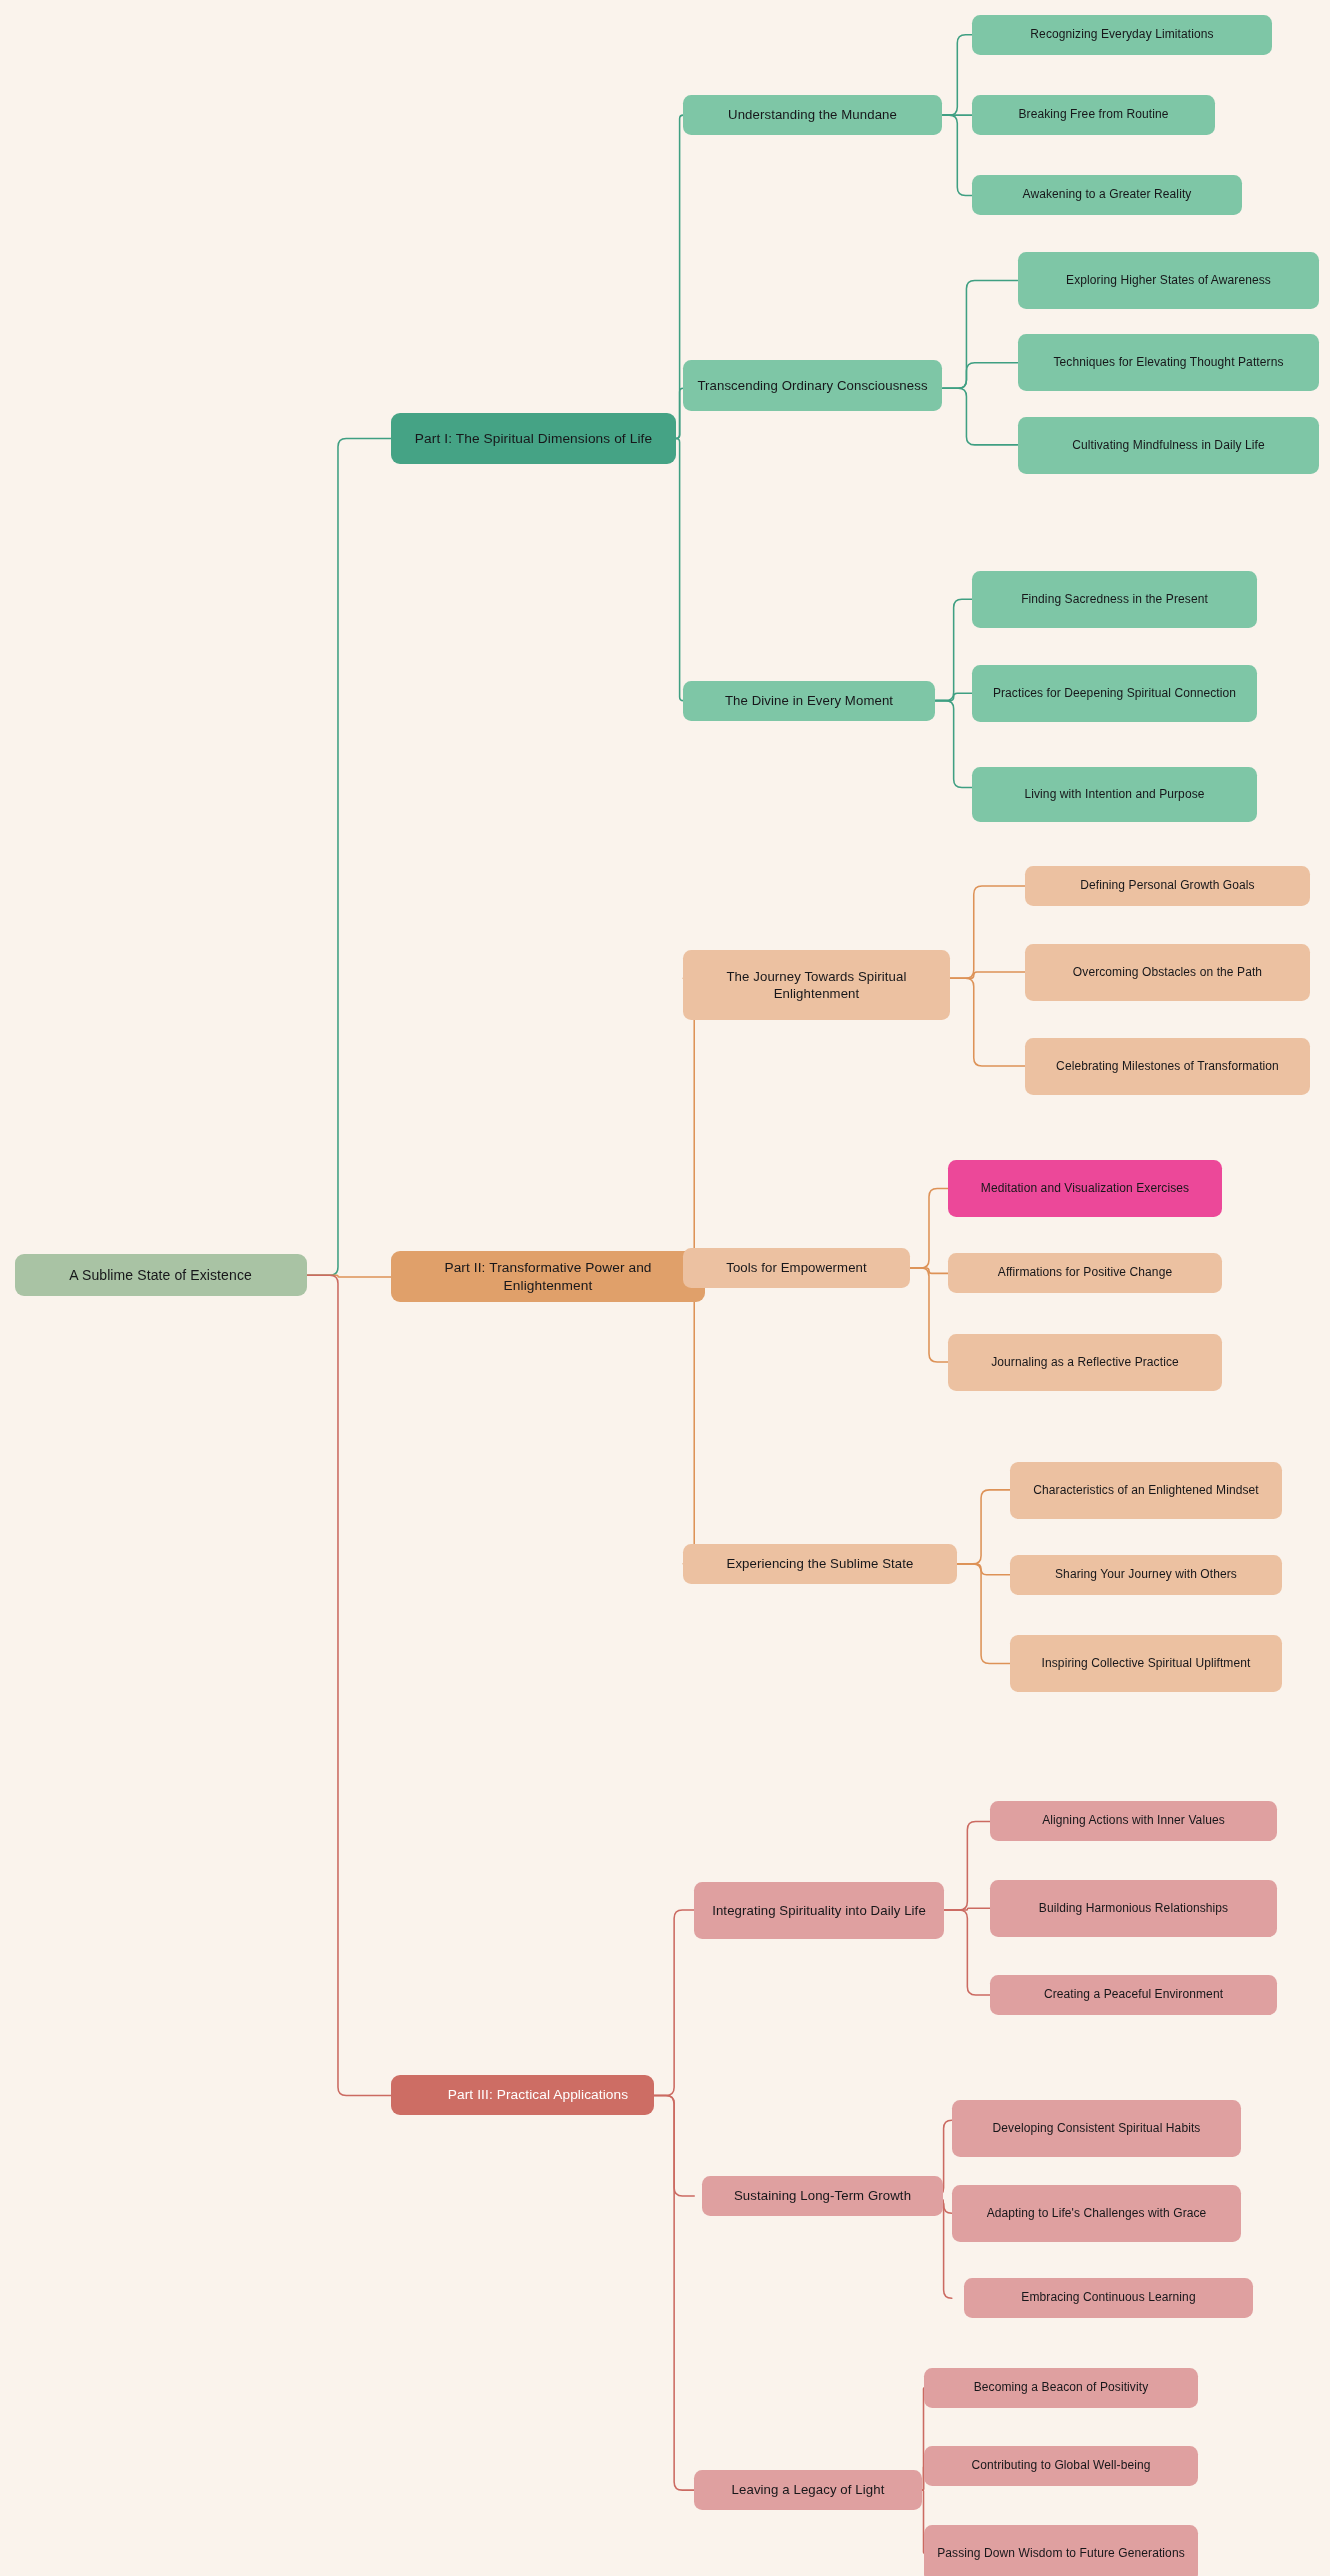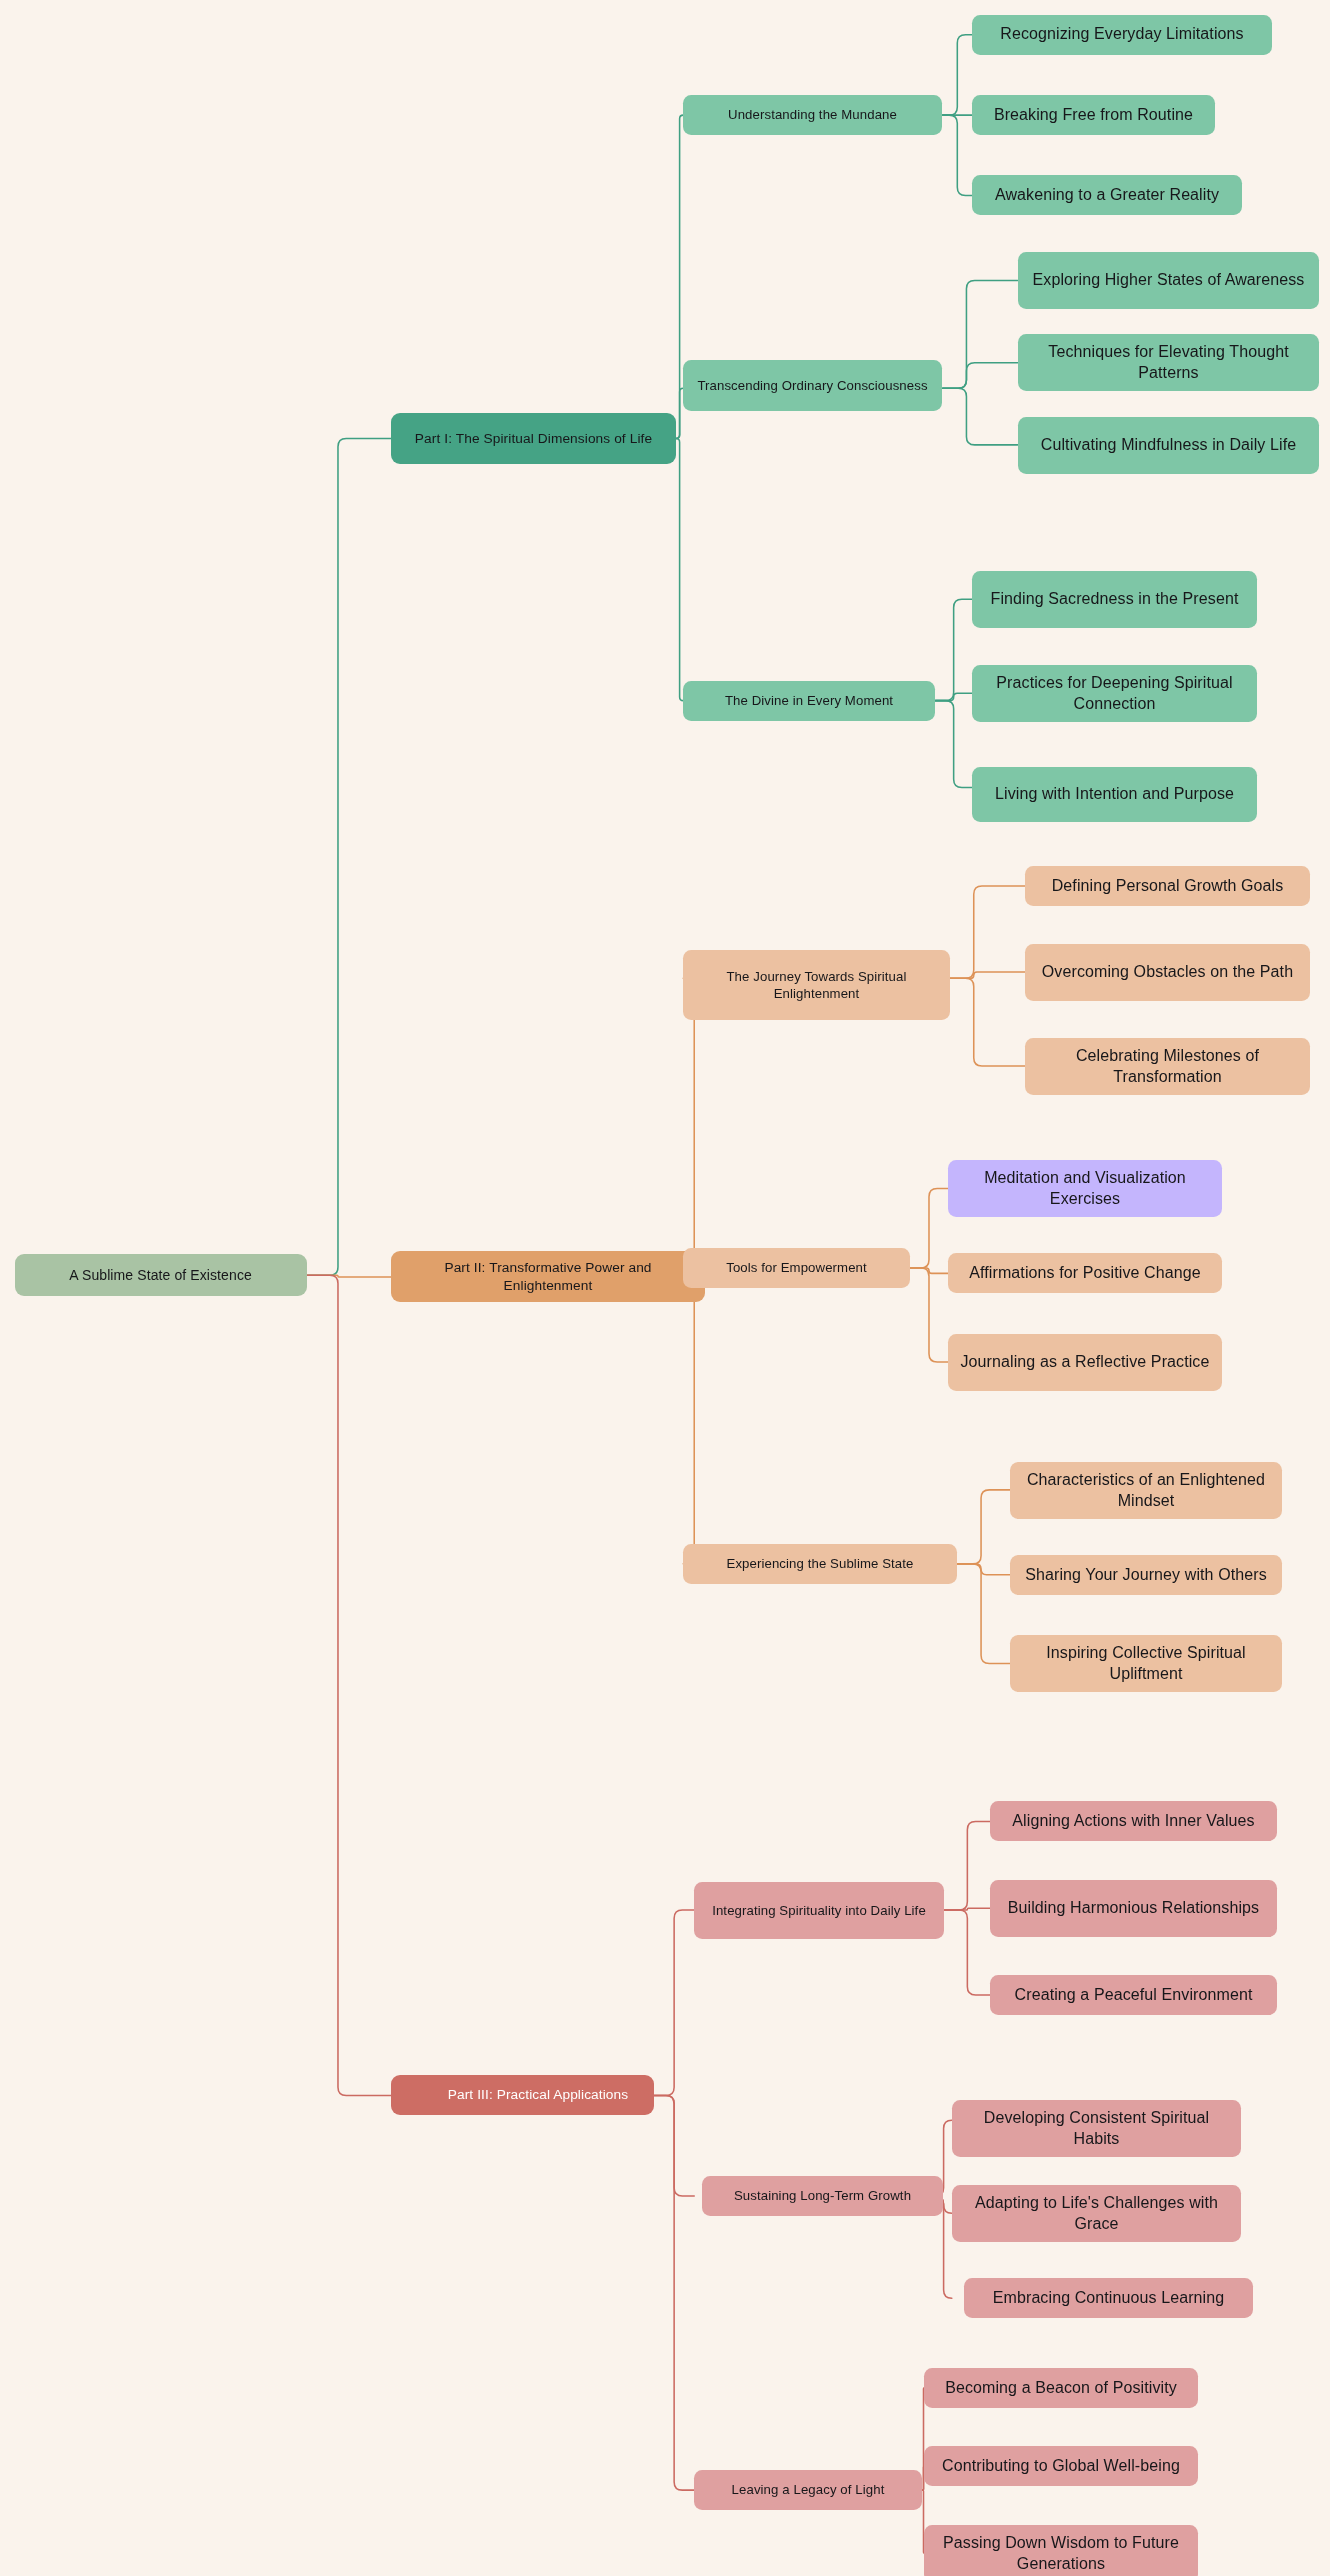--- a/index.html
+++ b/index.html
@@ -35,21 +35,21 @@
     padding: 3.7px 9px;
     line-height: 1.30;
     color: #17171a;
     letter-spacing: 0.1px;
     overflow: hidden;
   }
   .node span { display: block; width: 100%; }
   .lvl0 { font-size: 14px; border-radius: 9px; }
   .lvl1 { font-size: 13.7px;   border-radius: 9px; }
   .lvl2 { font-size: 13.2px; }
-  .lvl3 { font-size: 16px; }
+  .lvl3 { font-size: 12px; }
   .white-text { color: #ffffff; padding-left: 40px; }
 </style>
 </head>
 <body>
 
 <div id="map" style="width: 1330px; height: 2576px; background: rgb(250, 243, 236);">
   <svg id="edges" viewBox="0 0 1456 2820" xmlns="http://www.w3.org/2000/svg">
       <path d="M 336 1396 L 361 1396 Q 370 1396 370 1387 L 370 489 Q 370 480 379 480 L 428 480" fill="none" stroke="#3f9f82" stroke-width="1.7" stroke-linecap="round"></path>
       <path d="M 740 480 L 740 480 Q 744 480 744 476 L 744 130 Q 744 126 748 126 L 748 126" fill="none" stroke="#3f9f82" stroke-width="1.7" stroke-linecap="round"></path>
       <path d="M 1032 126 L 1039 126 Q 1048 126 1048 117 L 1048 47 Q 1048 38 1057 38 L 1064 38" fill="none" stroke="#3f9f82" stroke-width="1.7" stroke-linecap="round"></path>
@@ -144,21 +144,21 @@
       </div>
       <div class="node lvl3" style="left: 1025px; top: 944px; width: 285px; height: 57px; background: rgb(236, 193, 161);">
         <span>Overcoming Obstacles on the Path</span>
       </div>
       <div class="node lvl3" style="left: 1025px; top: 1038px; width: 285px; height: 57px; background: rgb(236, 193, 161);">
         <span>Celebrating Milestones of Transformation</span>
       </div>
       <div class="node lvl2" style="left: 683px; top: 1248px; width: 227px; height: 40px; background: rgb(236, 193, 161);">
         <span>Tools for Empowerment</span>
       </div>
-      <div class="node lvl3" style="left: 948px; top: 1160px; width: 274px; height: 57px; background: #c4b5fd;">
+      <div class="node lvl3" style="left: 948px; top: 1160px; width: 274px; height: 57px; background: #ec4899;">
         <span>Meditation and Visualization Exercises</span>
       </div>
       <div class="node lvl3" style="left: 948px; top: 1253px; width: 274px; height: 40px; background: rgb(236, 193, 161);">
         <span>Affirmations for Positive Change</span>
       </div>
       <div class="node lvl3" style="left: 948px; top: 1334px; width: 274px; height: 57px; background: rgb(236, 193, 161);">
         <span>Journaling as a Reflective Practice</span>
       </div>
       <div class="node lvl2" style="left: 683px; top: 1544px; width: 274px; height: 40px; background: rgb(236, 193, 161);">
         <span>Experiencing the Sublime State</span>

